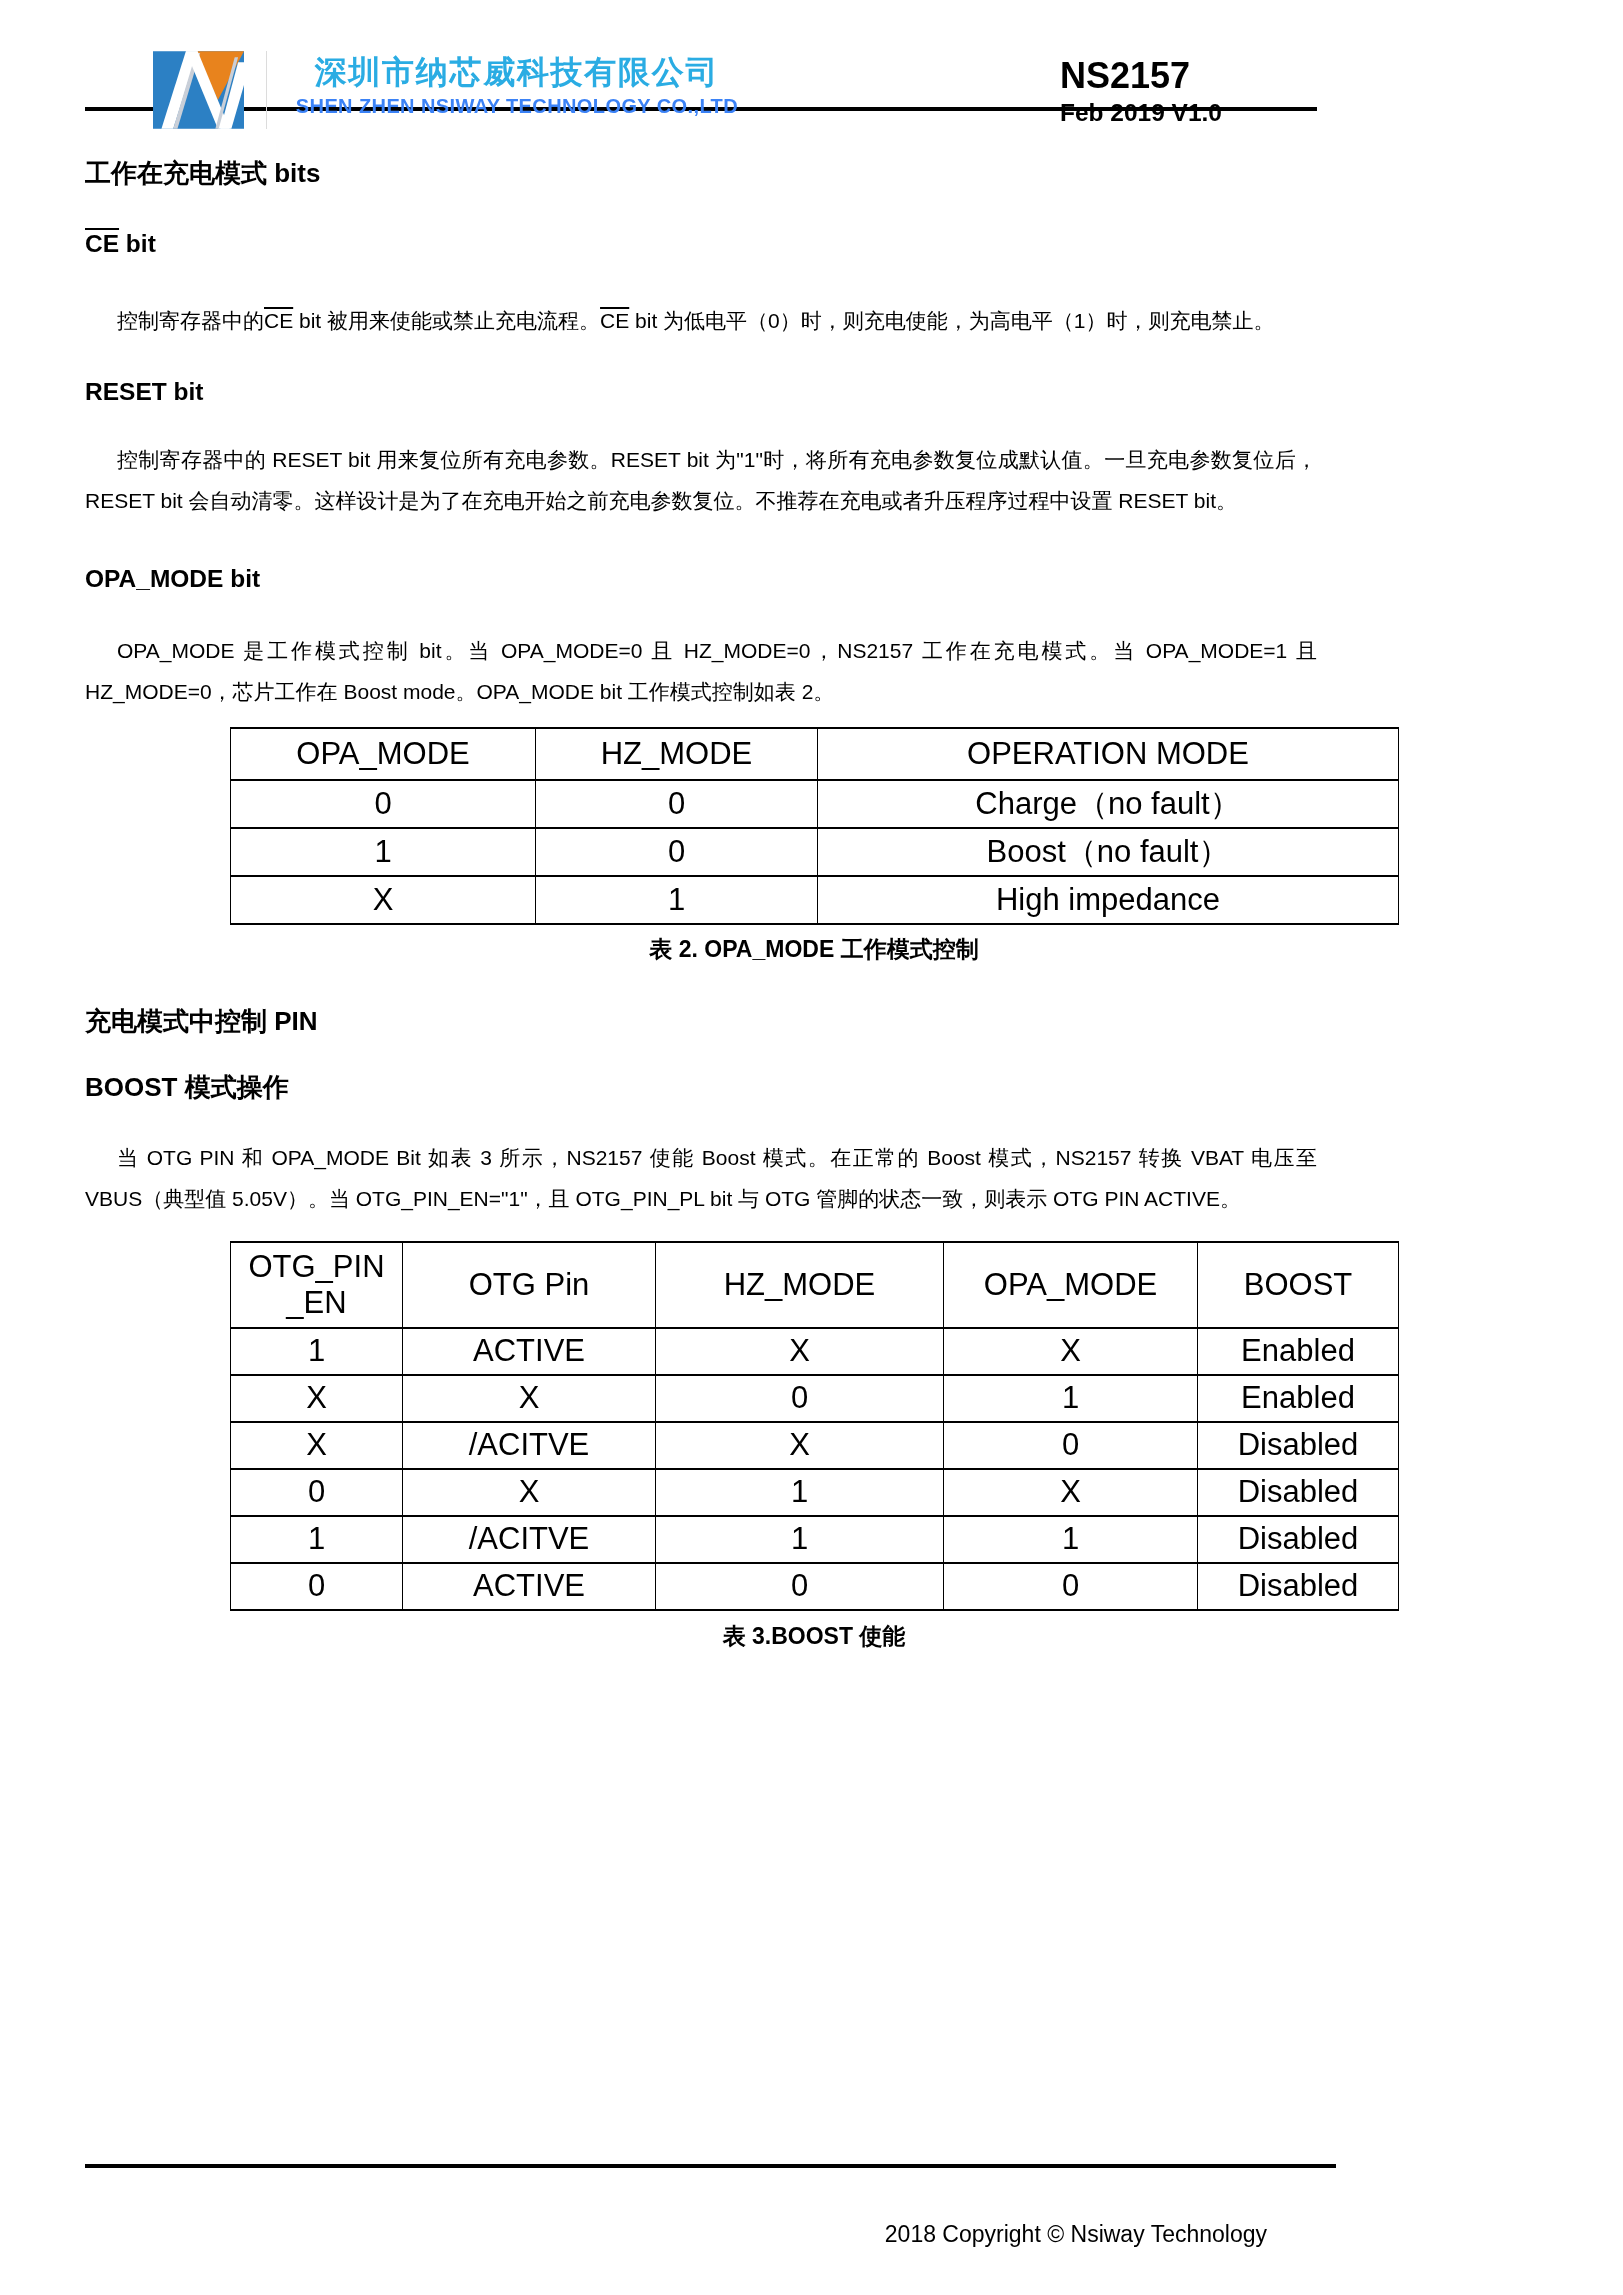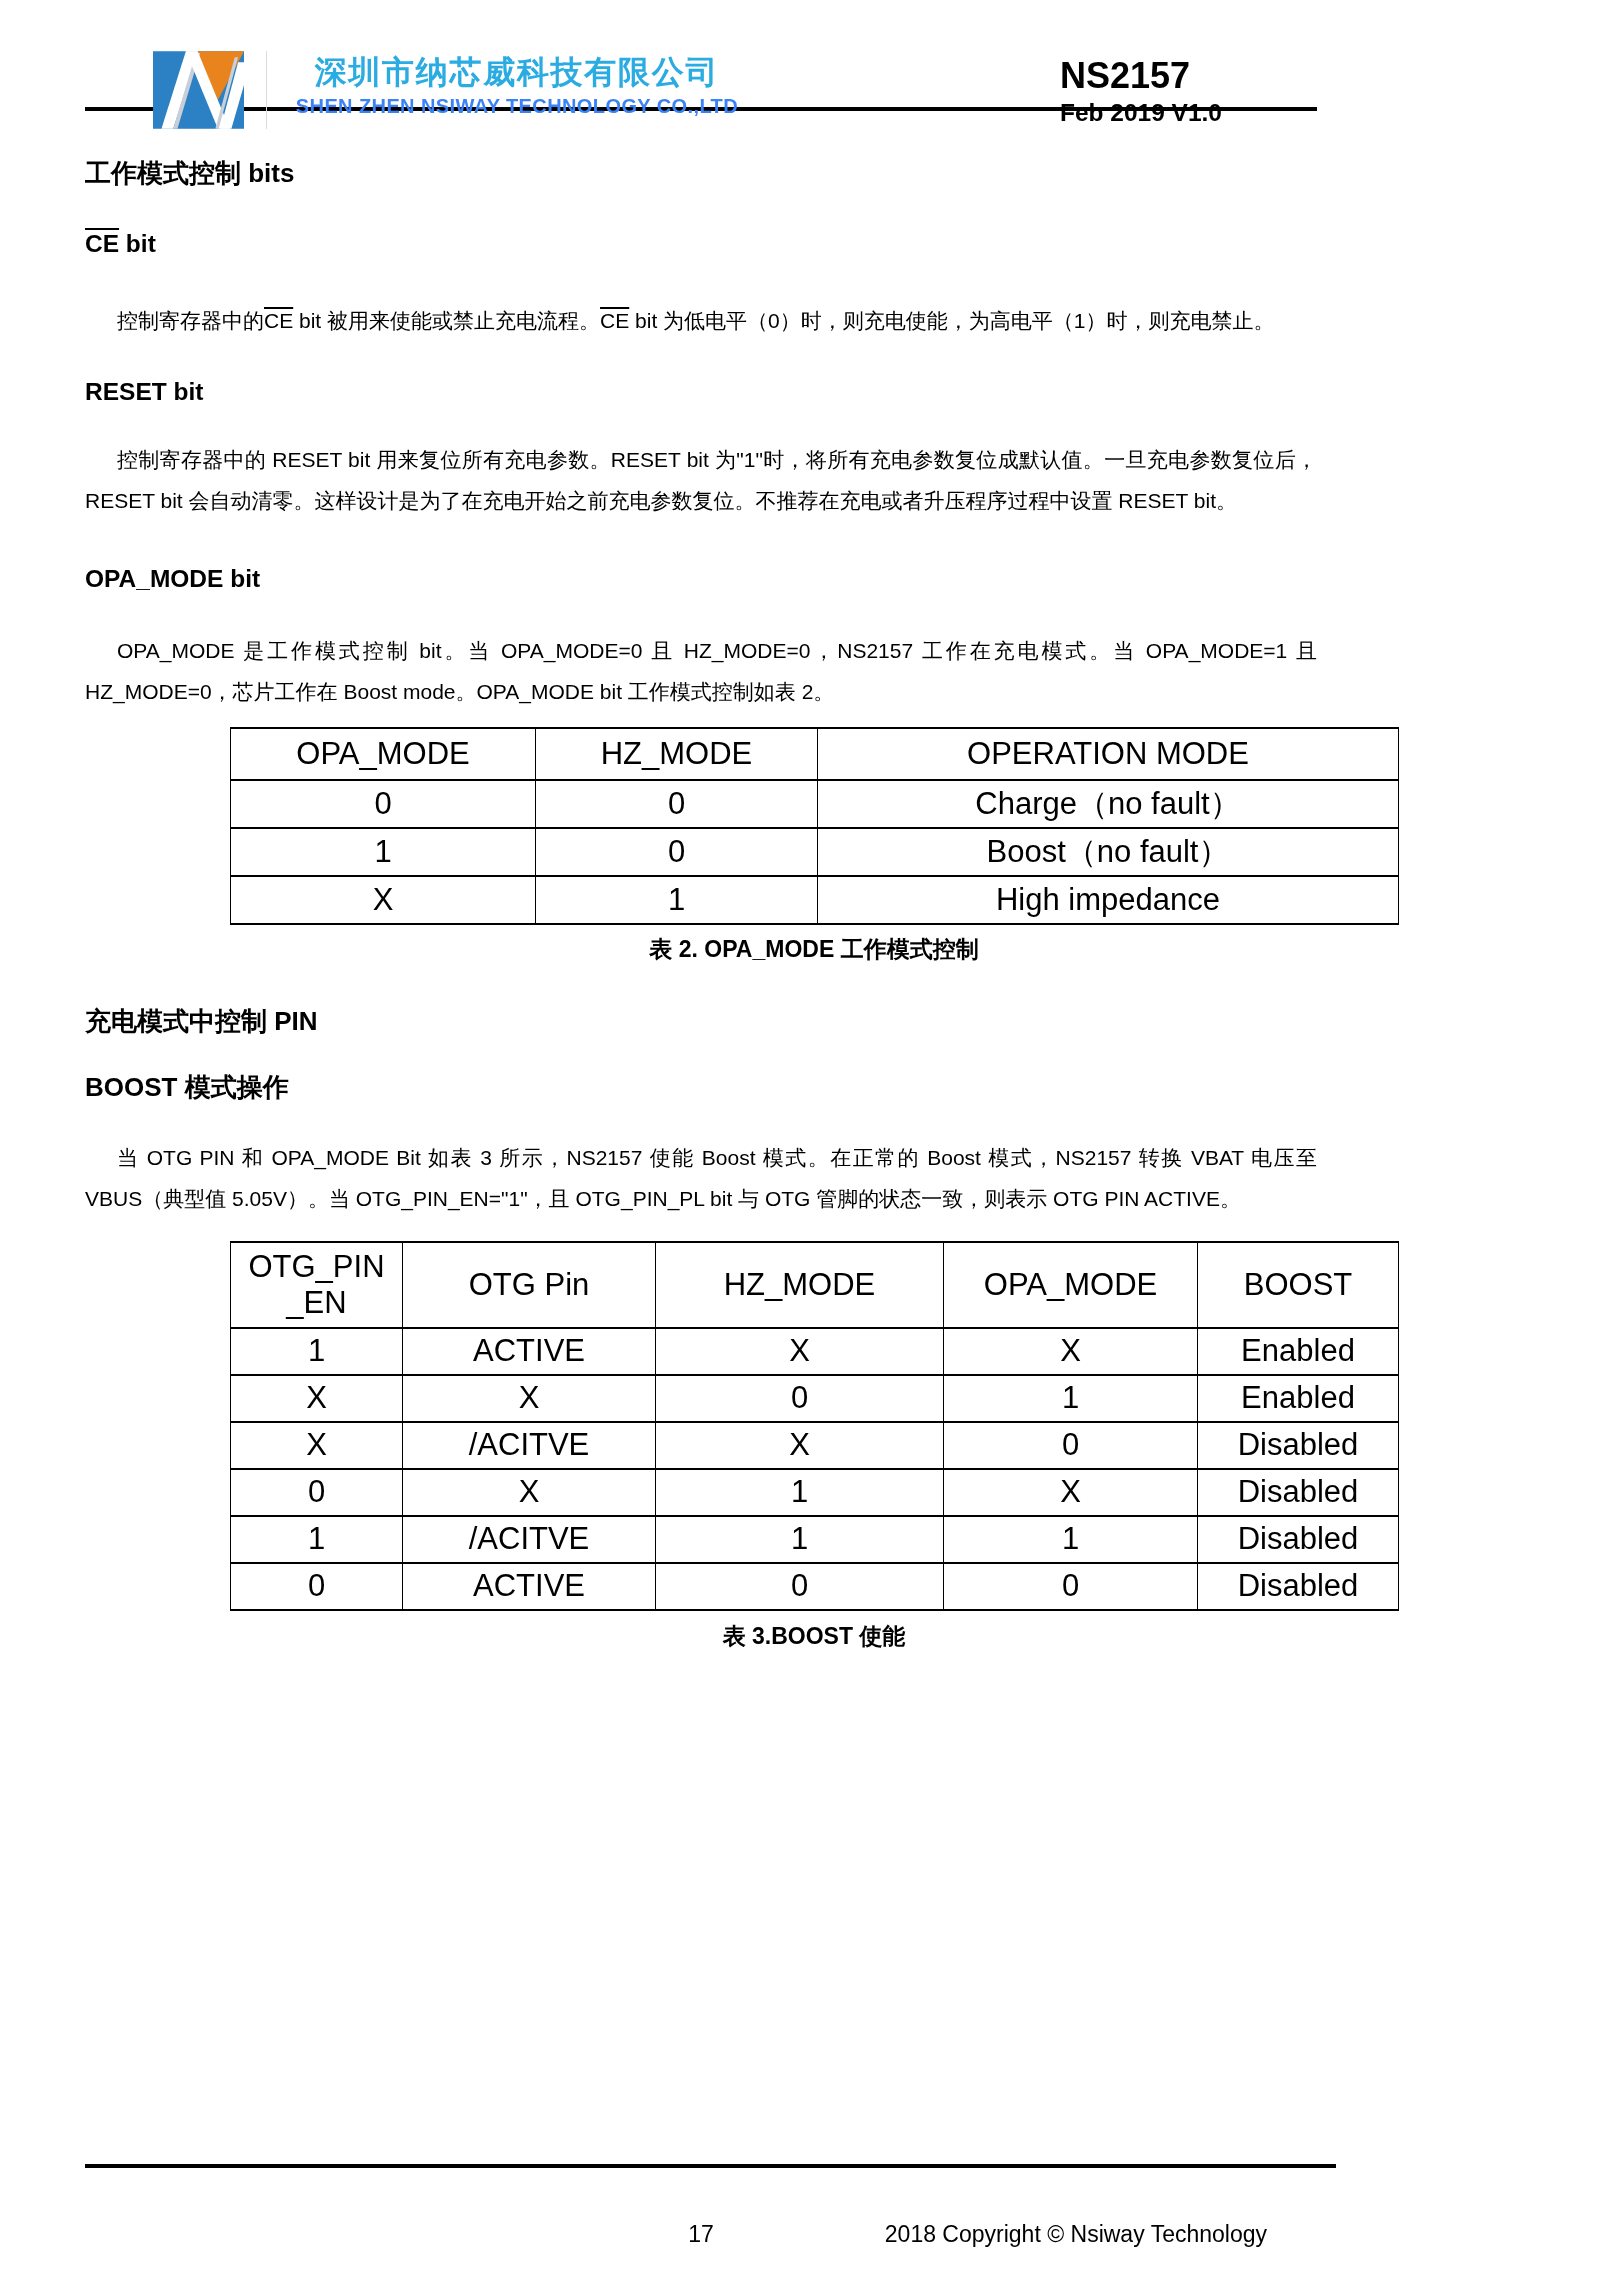--- a/index.html
+++ b/index.html
@@ -84,21 +84,21 @@
       <div class="company-cn">深圳市纳芯威科技有限公司</div>
       <div class="company-en">SHEN ZHEN NSIWAY  TECHNOLOGY CO.,LTD</div>
     </div>
     <div class="docinfo">
       <div class="part-number">NS2157</div>
       <div class="revision">Feb 2019 V1.0</div>
     </div>
   </div>
   <div class="header-rule"></div>
 
-  <div class="h2">工作模式控制 bits</div>
+  <div class="h2">工作在充电模式 bits</div>
 
   <div class="h3"><span class="ov">CE</span><span> bit</span></div>
   <div class="para mt-ce-p"><span>控制寄存器中的</span><span class="ov">CE</span><span> bit 被用来使能或禁止充电流程。</span><span class="ov">CE</span><span> bit 为低电平（0）时，则充电使能，为高电平（1）时，则充电禁止。</span></div>
 
   <div class="h3 mt-reset-h">RESET bit</div>
   <div class="para mt-reset-p">控制寄存器中的 RESET bit 用来复位所有充电参数。RESET bit 为"1"时，将所有充电参数复位成默认值。一旦充电参数复位后，RESET bit 会自动清零。这样设计是为了在充电开始之前充电参数复位。不推荐在充电或者升压程序过程中设置 RESET bit。</div>
 
   <div class="h3 mt-opa-h">OPA_MODE bit</div>
   <div class="para mt-opa-p">OPA_MODE 是工作模式控制 bit。当 OPA_MODE=0 且 HZ_MODE=0，NS2157 工作在充电模式。当 OPA_MODE=1 且 HZ_MODE=0，芯片工作在 Boost mode。OPA_MODE bit 工作模式控制如表 2。</div>
 
@@ -197,17 +197,16 @@
       <td>ACTIVE</td>
       <td>0</td>
       <td>0</td>
       <td>Disabled</td>
     </tr>
   </tbody>
     </table>
   <div class="tbl-caption cap3">表 3.BOOST 使能</div>
 
   <div class="footer-rule"></div>
-  <div class="footer-page">17</div>
   <div class="footer-copy">2018 Copyright © Nsiway Technology</div>
 
 </div>
 
 
 </body></html>

